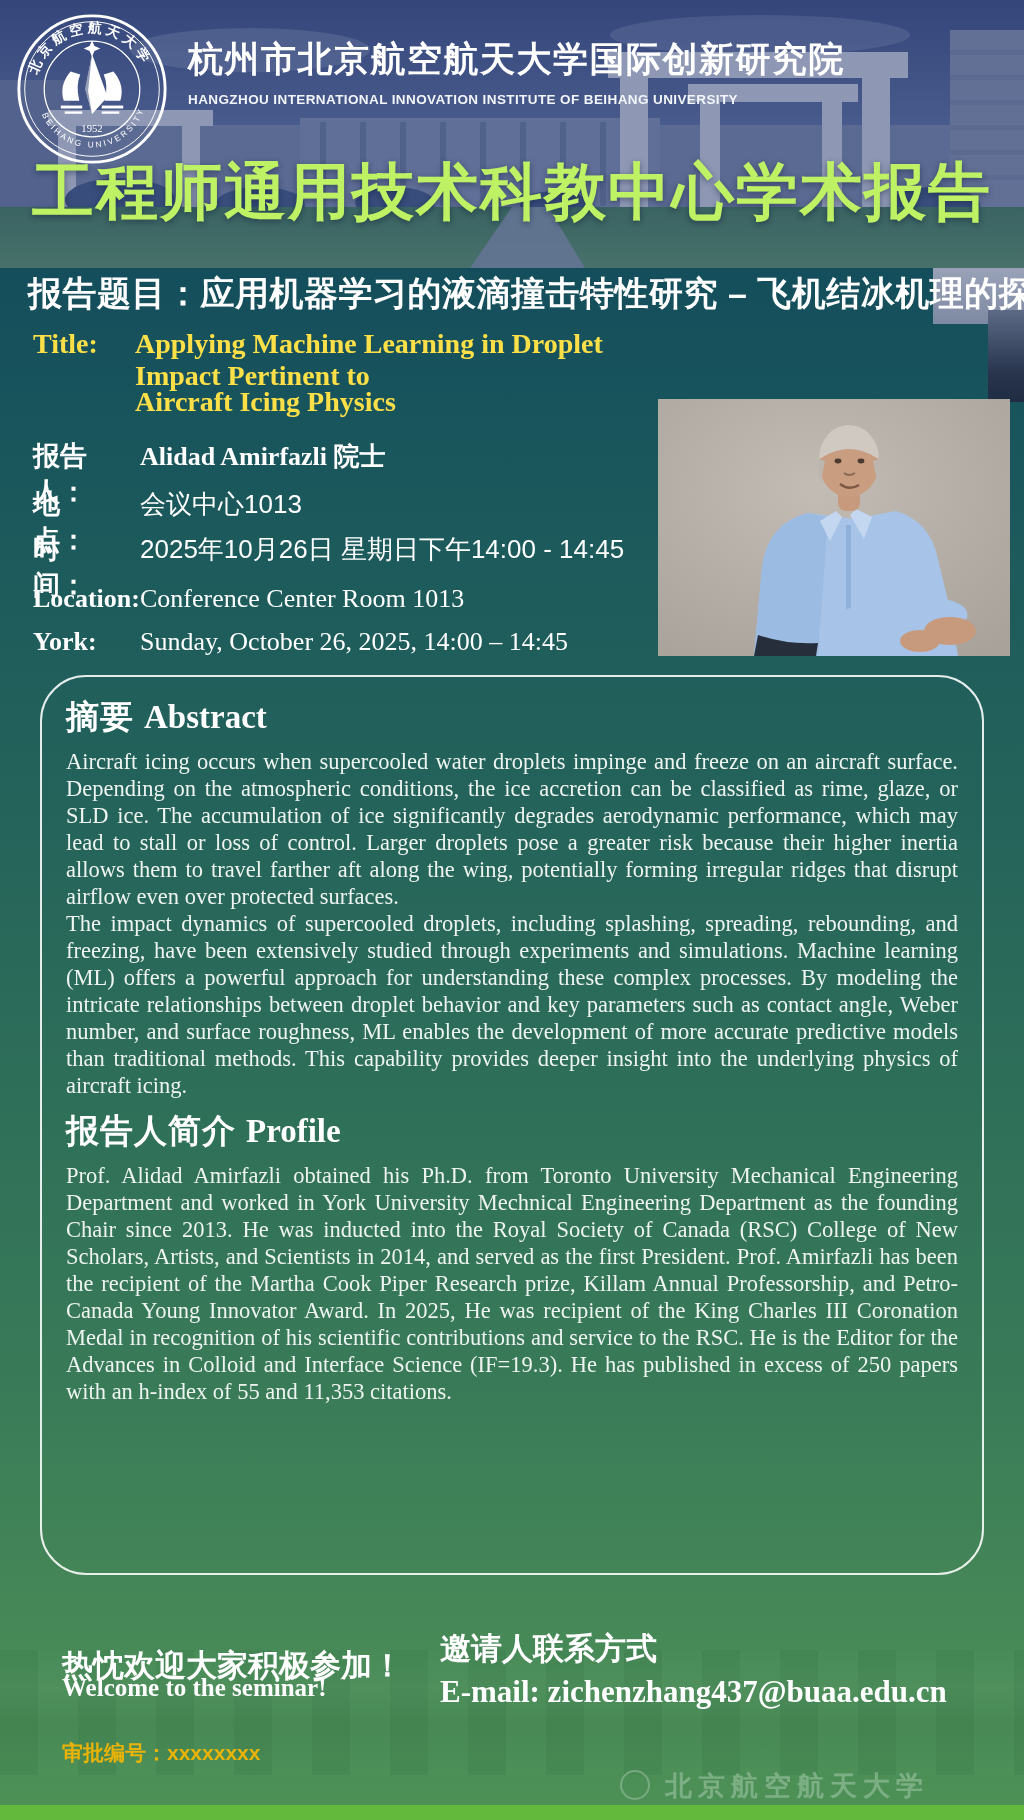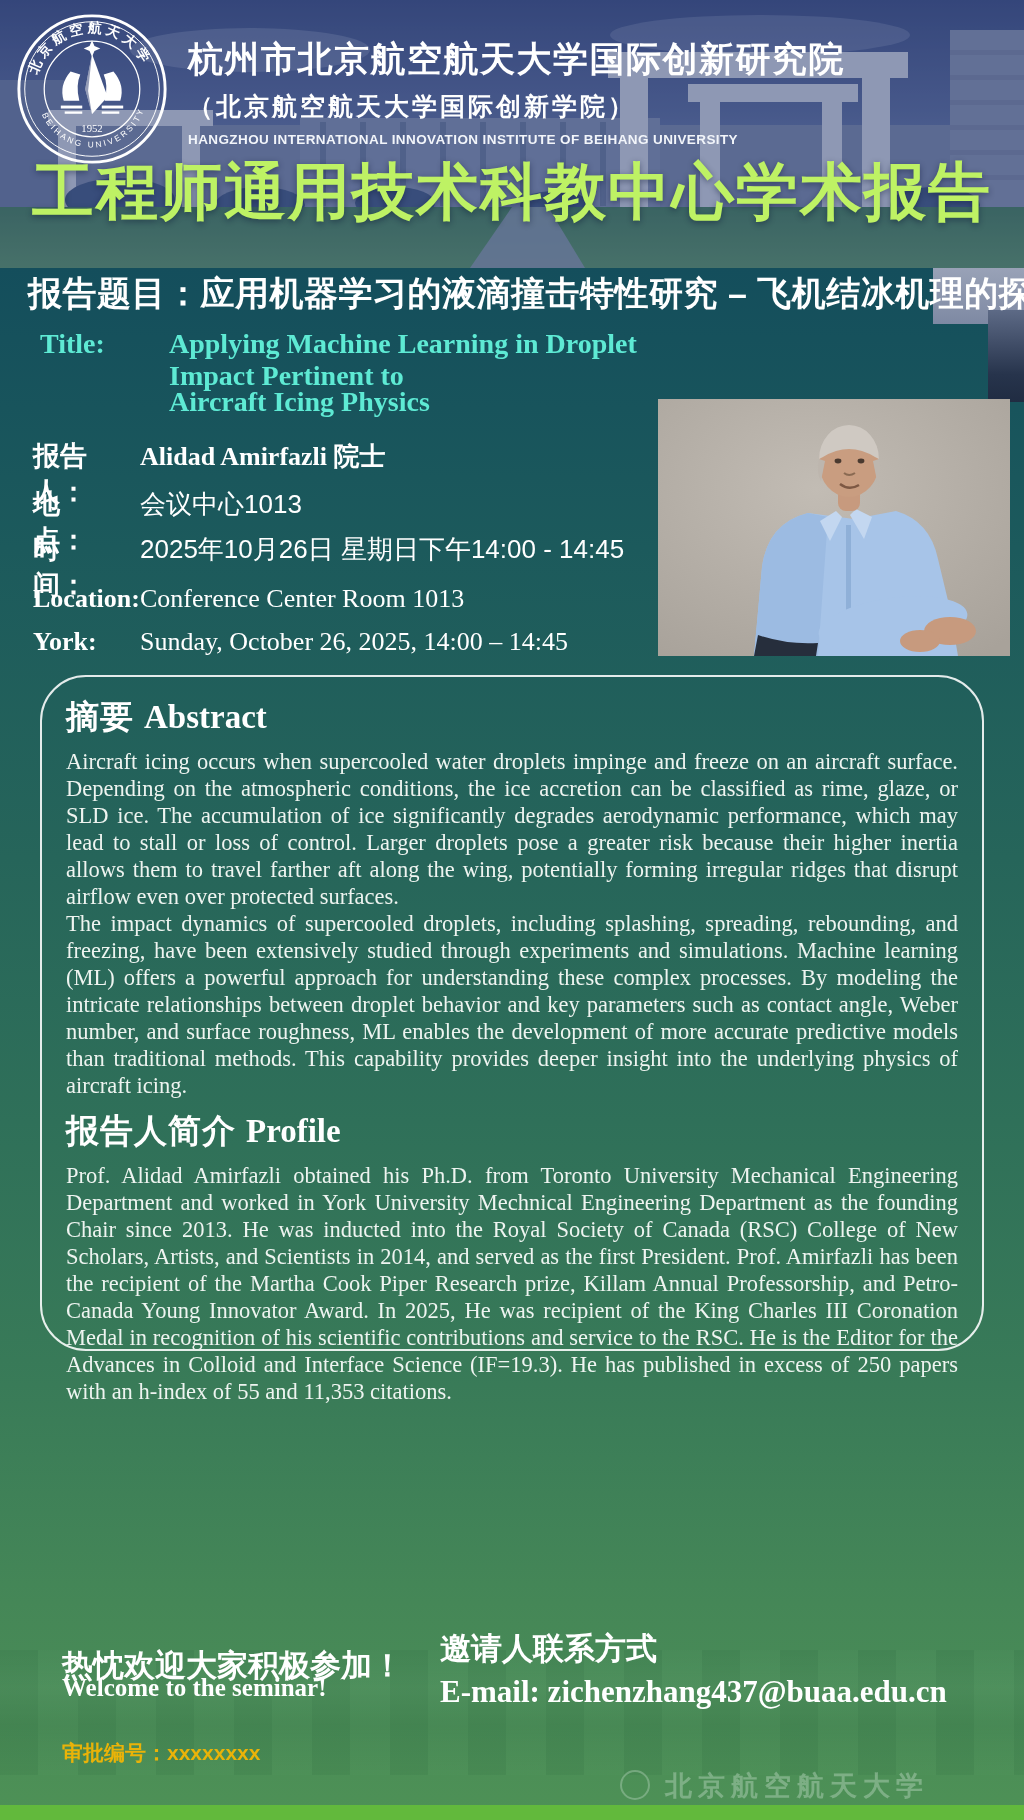--- a/index.html
+++ b/index.html
@@ -25,34 +25,34 @@
   .org-l1{font-size:35px;font-weight:900;letter-spacing:1.5px;}
   .org-l2{font-size:25px;font-weight:900;letter-spacing:3px;margin-top:7px;}
   .org-l3{font-size:13.5px;font-weight:700;letter-spacing:.4px;margin-top:9px;color:#f2f5fa;}
   .main-title{left:0;top:150px;width:1024px;text-align:center;color:#bef264;
     font-size:62px;font-weight:900;letter-spacing:2px;
     text-shadow:0 2px 6px rgba(10,20,50,.45);}
 
   
   .topic{left:28px;top:271px;width:980px;color:#fff;font-size:34px;font-weight:900;letter-spacing:.5px;white-space:nowrap;}
   .serif{font-family:"Liberation Serif",serif;}
-  .t-row{left:40px;width:620px;color:#5eead4;display:flex;gap:27px;}
+  .t-row{left:33px;width:620px;color:#fde047;display:flex;}
   .t-label{width:102px;flex:none;font-size:28px;font-weight:700;}
   .t-val{font-size:28px;font-weight:700;}
   .f-row{left:33px;width:620px;color:#fff;display:flex;align-items:baseline;}
   .f-label-zh{width:107px;flex:none;font-size:27px;font-weight:900;}
   .f-label-en{width:107px;flex:none;font-size:26px;font-weight:700;font-family:Liberation Serif, serif;}
   .f-val{font-size:26px;}
   .f-val.bold{font-weight:700;}
 
   
   .photo{left:658px;top:399px;width:352px;height:257px;overflow:hidden;}
 
   
-  .box{left:40px;top:675px;width:944px;height:676px;box-sizing:border-box;
+  .box{left:40px;top:675px;width:944px;height:900px;box-sizing:border-box;
     border:2px solid rgba(255,255,255,.88);border-radius:46px;
     padding:14px 24px 0 24px;color:#eef4f0;}
   .box-h{margin:4px 0 8px 0;color:#fff;}
   .box-h .zh{font-size:33px;font-weight:900;letter-spacing:1px;}
   .box-h .en{font-size:33px;font-weight:700;font-family:"Liberation Serif",serif;margin-left:10px;}
   .box p{margin:0;font-family:"Liberation Serif",serif;font-size:22.5px;line-height:27px;
     text-align:justify;}
 
   
   .ft-line{color:#fff;white-space:nowrap;}
@@ -170,21 +170,20 @@
         <rect x="90" y="97" width="22" height="3"></rect>
       <rect x="52" y="103" width="18" height="2.4"></rect>
         <rect x="90" y="103" width="18" height="2.4"></rect>
     </g>
     <text x="80" y="124" font-size="11" fill="#fff" text-anchor="middle" font-family="Liberation Serif,serif">1952</text>
   </svg>
 </div>
 
 <div class="abs org">
   <div class="org-l1">杭州市北京航空航天大学国际创新研究院</div>
-  <div class="org-l2">（北京航空航天大学国际创新学院）</div>
   <div class="org-l3">HANGZHOU INTERNATIONAL INNOVATION INSTITUTE OF BEIHANG UNIVERSITY</div>
 </div>
 
 <div class="abs main-title">工程师通用技术科教中心学术报告</div>
 
 <div class="abs topic">报告题目：应用机器学习的液滴撞击特性研究 – 飞机结冰机理的探索</div>
 
 <div class="abs t-row serif" style="top:328px;">
   <span class="t-label">Title:</span>
   <span class="t-val">Applying Machine Learning in Droplet Impact Pertinent to</span>

